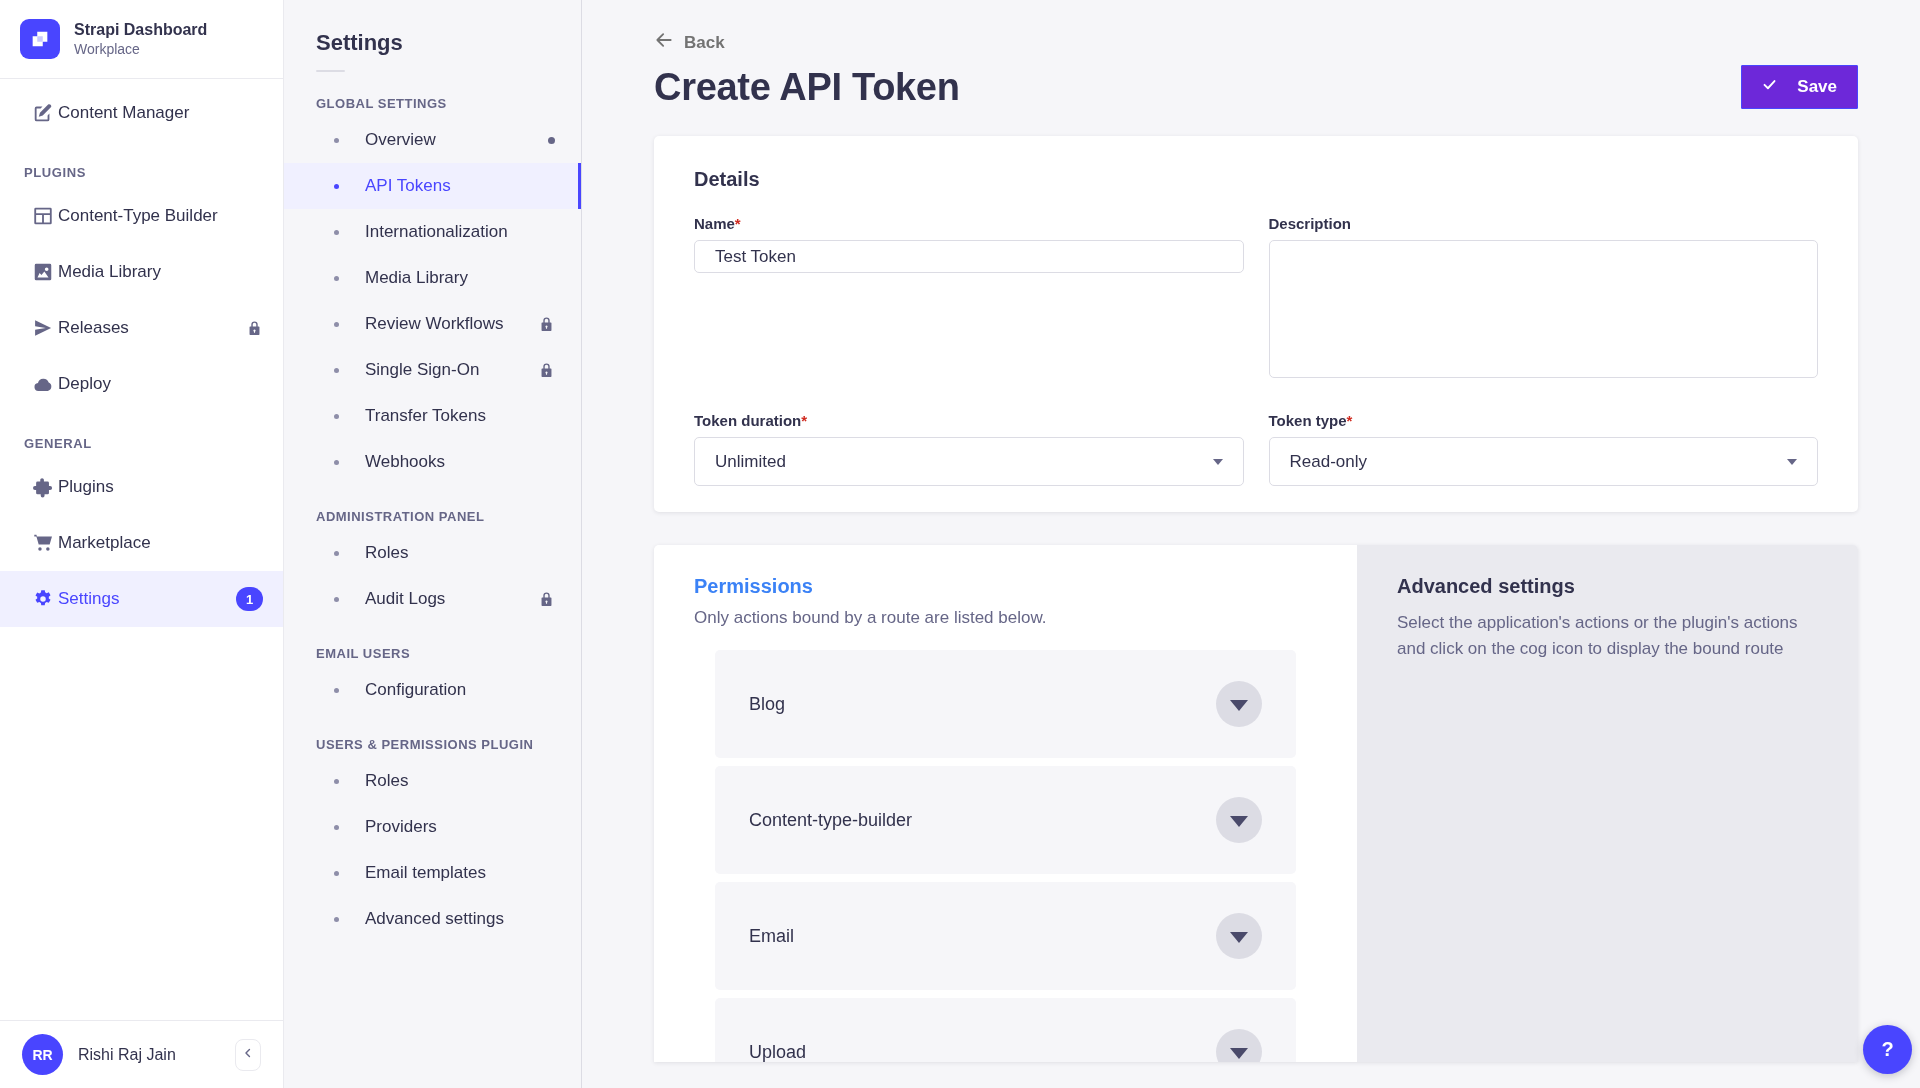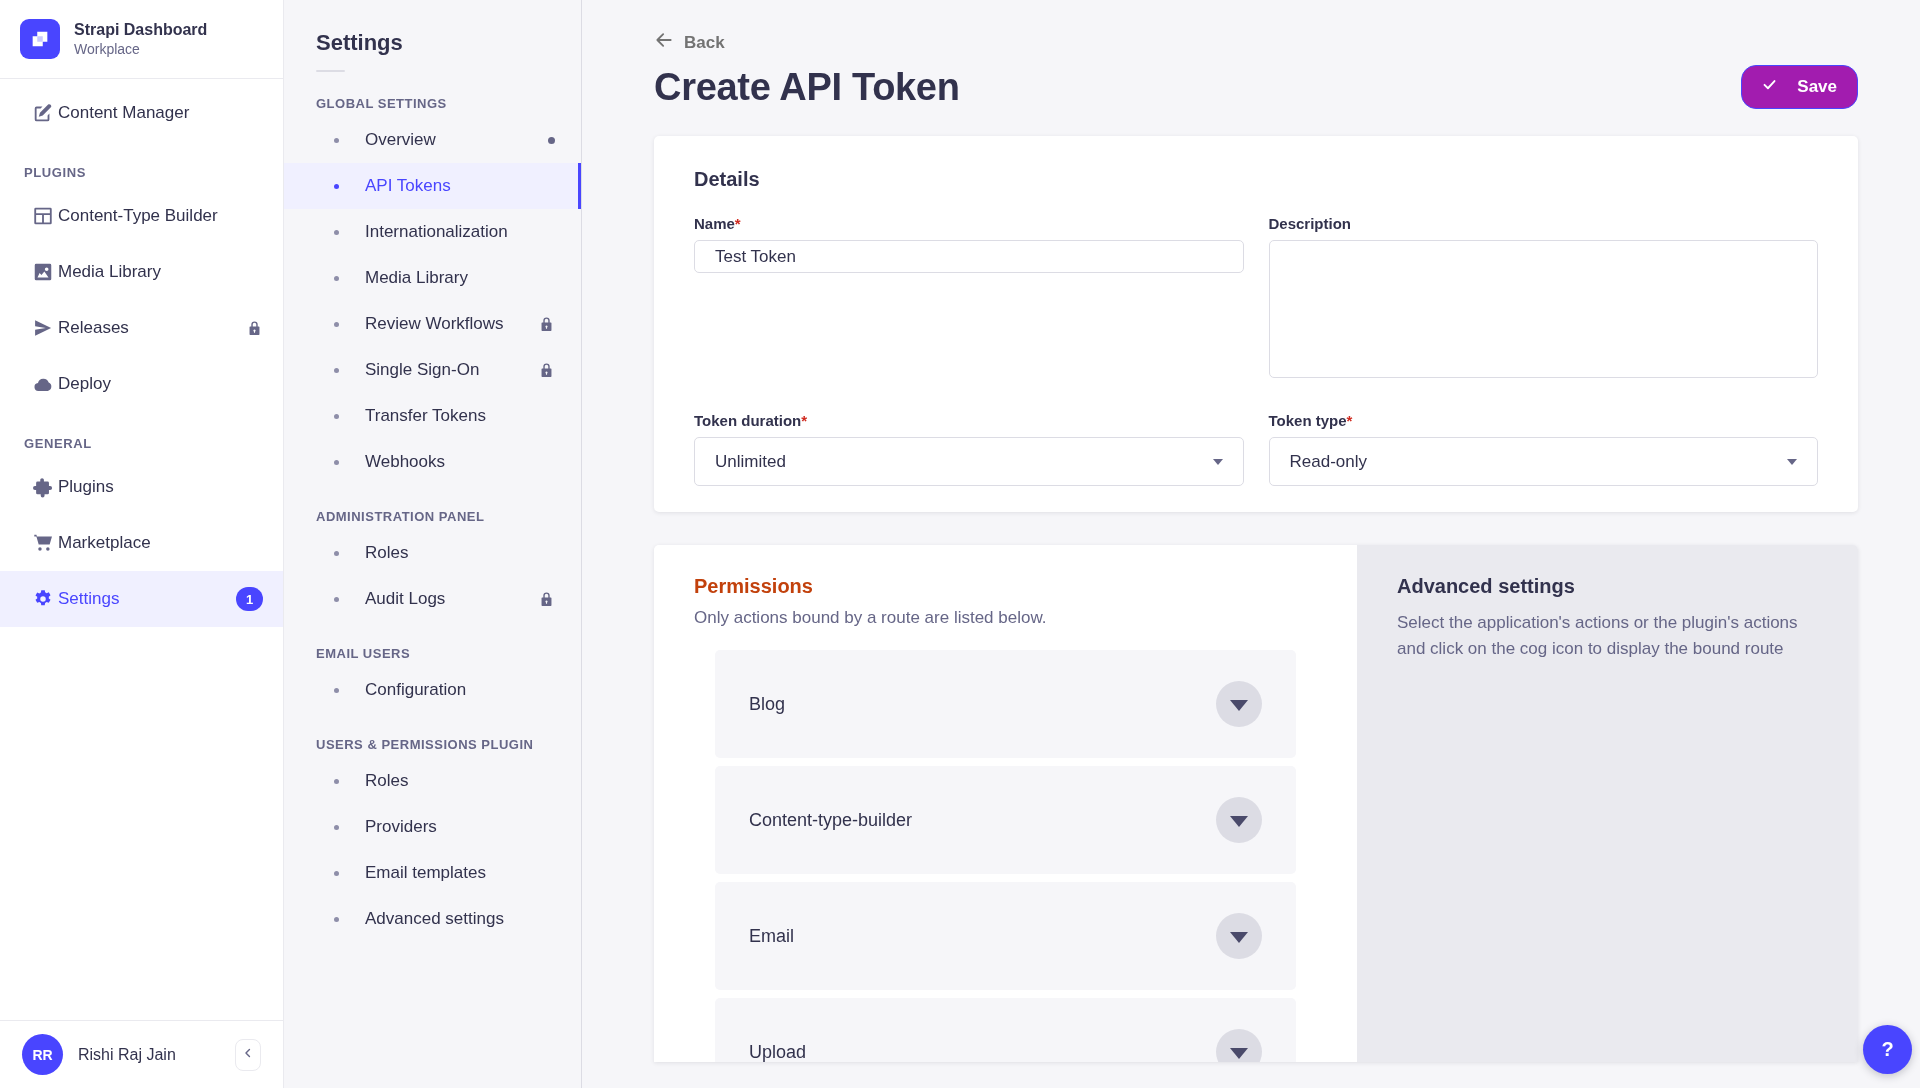--- a/index.html
+++ b/index.html
@@ -44,36 +44,36 @@
   .sn-item.active .sn-bullet { background:#4945ff; }
   .notif-dot { margin-left:auto; width:7px; height:7px; border-radius:50%; background:#666687; }
 
   
   .main { flex:1; position:relative; overflow:hidden; padding:0 62px 0 72px; }
   .back-row { margin-top:30px; }
   .back-link { display:inline-flex; align-items:center; gap:10px; color:#737373; font-size:17px; font-weight:700; cursor:pointer; text-decoration:none; }
   .back-link svg { width:20px; height:20px; }
   .title-row { display:flex; align-items:center; justify-content:space-between; margin-top:10px; }
   .page-title { font-size:38px; font-weight:700; color:#32324d; letter-spacing:-.3px; }
-  .save-btn { display:inline-flex; align-items:center; gap:20px; height:44px; padding:0 20px; background:#a21caf; border:1px solid #4945ff; color:#fff; font-size:17px; font-weight:600; border-radius:15px; cursor:pointer; font-family:inherit; }
+  .save-btn { display:inline-flex; align-items:center; gap:20px; height:44px; padding:0 20px; background:#6d28d9; border:1px solid #4945ff; color:#fff; font-size:17px; font-weight:600; border-radius:1px; cursor:pointer; font-family:inherit; }
   .save-btn svg { width:15px; height:15px; }
 
   .details-card { margin-top:27px; background:#fff; border-radius:5px; box-shadow:0 1px 4px rgba(33,33,52,.1); padding:32px 40px 26px; }
   .card-heading { font-size:20px; font-weight:700; color:#32324d; }
   .form-grid { margin-top:24px; display:grid; grid-template-columns:1fr 1fr; column-gap:25px; row-gap:30px; }
   .field label { display:block; font-size:15px; font-weight:700; color:#32324d; margin-bottom:8px; }
   .req { color:#d02b20; }
   .text-input { width:100%; height:33px; border:1px solid #dcdce4; border-radius:5px; background:#fff; padding:0 20px; font-size:17px; color:#32324d; font-family:inherit; outline:none; }
   .textarea { width:100%; height:138px; border:1px solid #dcdce4; border-radius:5px; background:#fff; padding:14px 20px; font-size:17px; color:#32324d; font-family:inherit; resize:none; outline:none; }
   .select { width:100%; height:49px; border:1px solid #dcdce4; border-radius:5px; background:#fff; padding:0 20px; display:flex; align-items:center; justify-content:space-between; font-size:17px; color:#32324d; cursor:pointer; }
   .caret-sm { width:0; height:0; border-left:5px solid transparent; border-right:5px solid transparent; border-top:6px solid #666687; }
 
   .permissions-wrap { margin-top:33px; display:flex; border-radius:5px 5px 0 0; overflow:hidden; height:517px; box-shadow:0 1px 4px rgba(33,33,52,.1); }
   .perm-left { width:703px; min-width:703px; background:#fff; padding:30px 40px; }
-  .perm-heading { font-size:20px; font-weight:700; color:#c2410c; }
+  .perm-heading { font-size:20px; font-weight:700; color:#3b82f6; }
   .perm-sub { margin-top:10px; font-size:17px; color:#666687; }
   .accordion-list { margin:22px 21px 0; display:flex; flex-direction:column; gap:8px; }
   .acc-row { height:108px; background:#f6f6f9; border-radius:5px; display:flex; align-items:center; justify-content:space-between; padding:0 34px; cursor:pointer; }
   .acc-label { font-size:18px; font-weight:500; color:#32324d; }
   .acc-toggle { width:46px; height:46px; border-radius:50%; border:none; background:#dcdce4; display:grid; place-items:center; cursor:pointer; }
   .caret-lg { width:0; height:0; border-left:9px solid transparent; border-right:9px solid transparent; border-top:11px solid #4a4a6a; margin-top:3px; }
 
   .perm-right { flex:1; background:#eaeaef; padding:30px 40px; }
   .adv-heading { font-size:20px; font-weight:700; color:#32324d; }
   .adv-body { margin-top:12px; font-size:17px; line-height:1.55; color:#666687; max-width:430px; }

